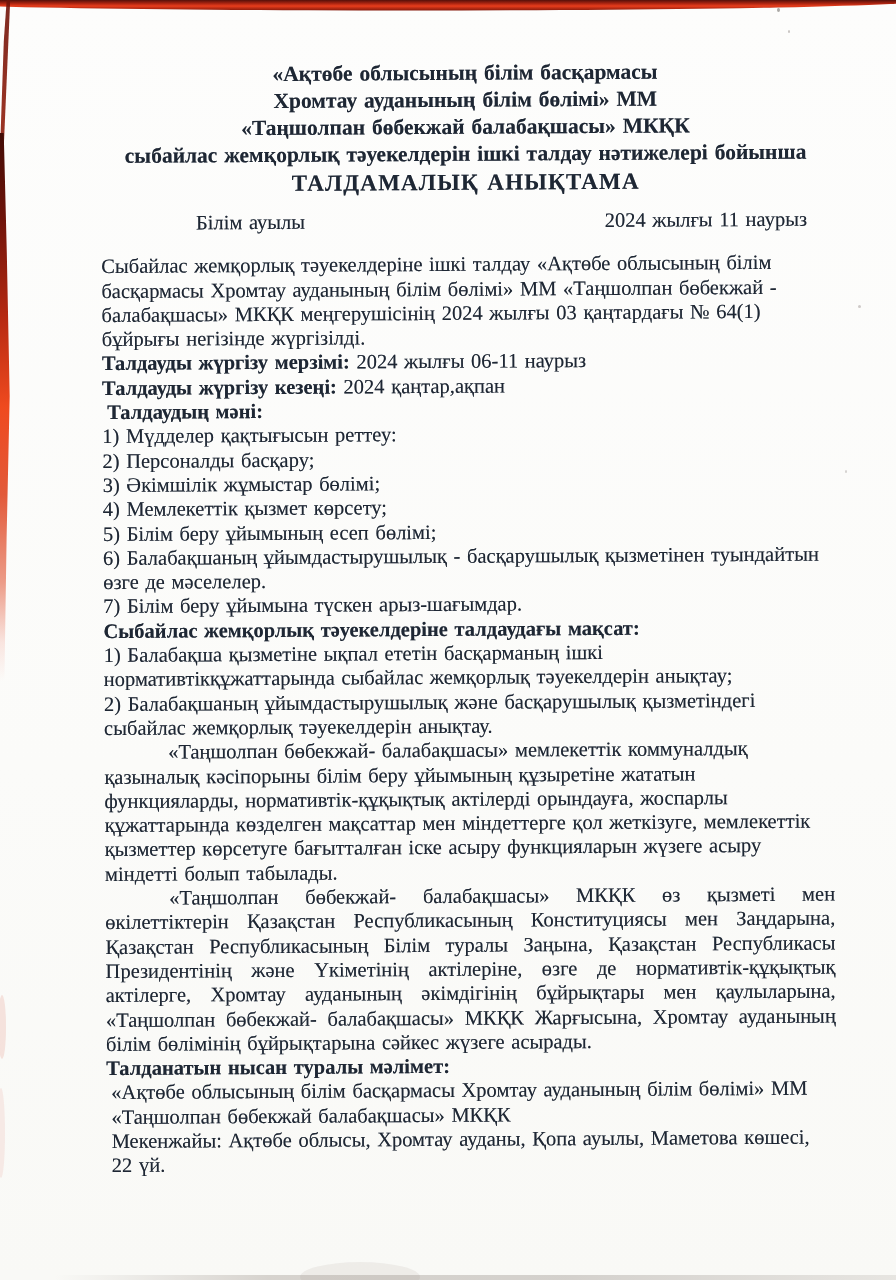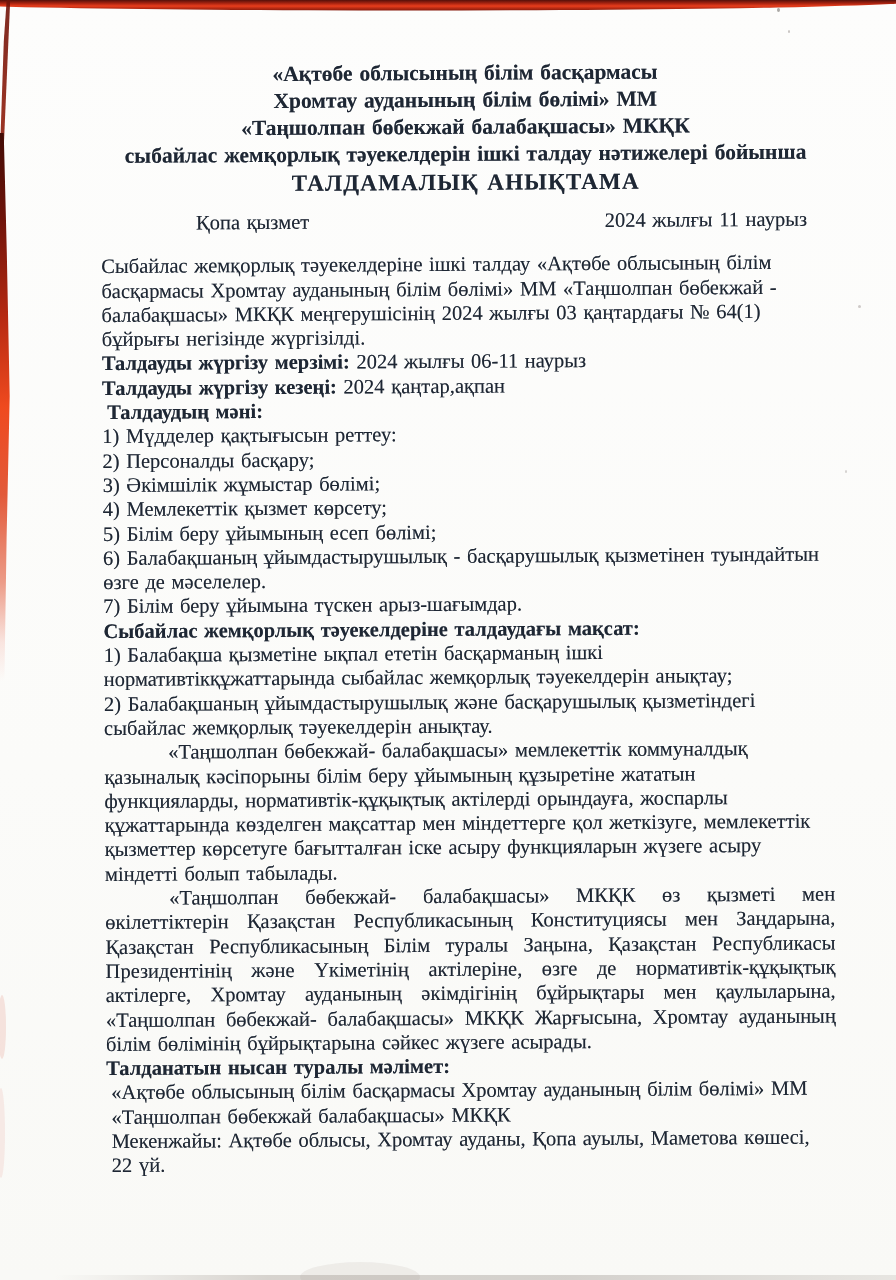--- a/index.html
+++ b/index.html
@@ -78,21 +78,21 @@
 
     <div class="header">
       <p>«Ақтөбе облысының білім басқармасы</p>
       <p>Хромтау ауданының білім бөлімі» ММ</p>
       <p>«Таңшолпан бөбекжай балабақшасы»  МКҚК</p>
       <p>сыбайлас жемқорлық тәуекелдерін ішкі талдау нәтижелері бойынша</p>
       <p class="title-line">ТАЛДАМАЛЫҚ АНЫҚТАМА</p>
     </div>
 
     <div class="dateline">
-      <span>Қопа қызмет</span>
+      <span>Білім ауылы</span>
       <span>2024 жылғы 11 наурыз</span>
     </div>
 
     <p>Сыбайлас жемқорлық тәуекелдеріне ішкі талдау «Ақтөбе облысының білім басқармасы Хромтау ауданының білім бөлімі» ММ «Таңшолпан бөбекжай - балабақшасы» МКҚК меңгерушісінің 2024 жылғы 03 қаңтардағы № 64(1) бұйрығы негізінде жүргізілді.</p>
 
     <p><span class="b">Талдауды жүргізу мерзімі:</span><span> 2024 жылғы 06-11 наурыз</span></p>
     <p><span class="b">Талдауды жүргізу кезеңі:</span><span> 2024 қаңтар,ақпан</span></p>
 
     <p class="b pad">Талдаудың мәні:</p>
     <p>1) Мүдделер қақтығысын реттеу:</p>

